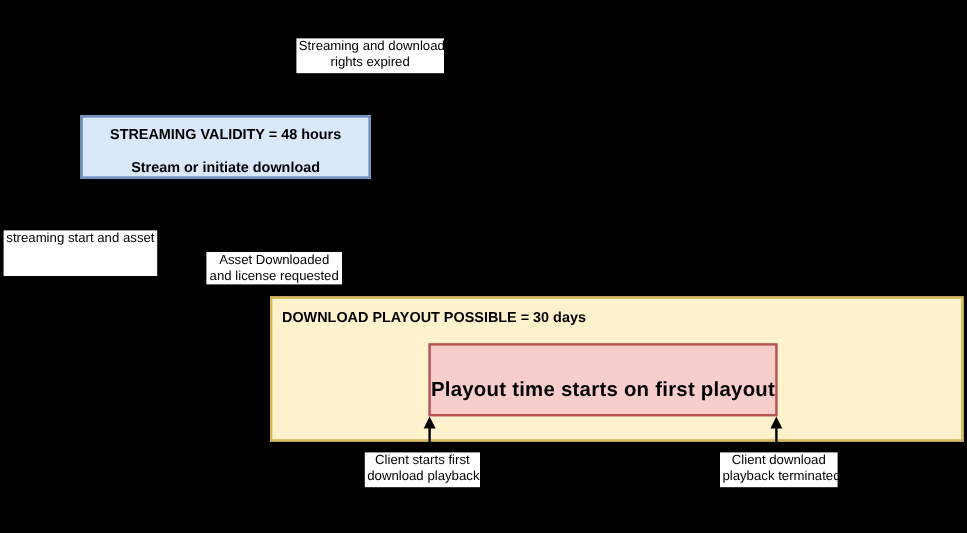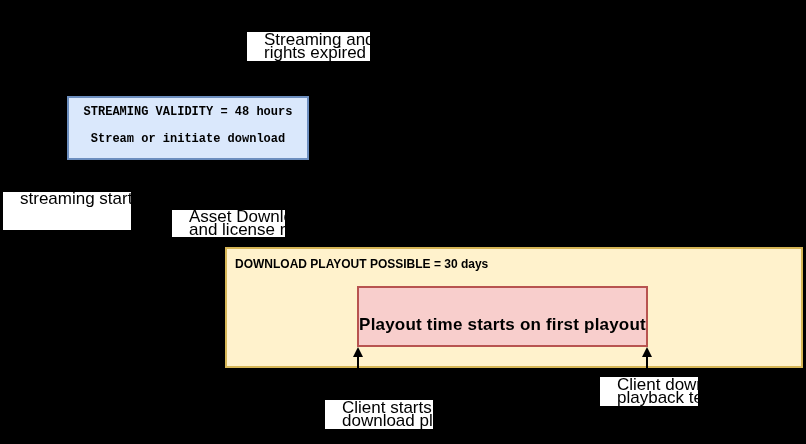--- a/index.html
+++ b/index.html
@@ -15,24 +15,24 @@
     font-family: "Liberation Sans", sans-serif;
     color: #000000;
     overflow: hidden;
   }
 
   
   .ann {
     position: absolute;
     background: #ffffff;
     color: #000000;
-    font-size: 17px;
+    font-size: 11px;
     line-height: 13px;
     text-align: center;
-    padding: 1px 17px;
+    padding: 1px 2px;
     box-sizing: border-box;
     white-space: nowrap;
   }
   .ann span { display: block; }
 
   
   .box {
     position: absolute;
     box-sizing: border-box;
     border: 2px solid #000;
@@ -41,21 +41,21 @@
     position: absolute;
     left: 0;
     width: 100%;
     text-align: center;
     font-weight: bold;
     font-size: 12px;
     line-height: 16px;
     white-space: nowrap;
   }
 
-  .box-streaming { left: 67px; top: 96px; width: 242px; height: 64px; font-family: Liberation Mono, monospace; }
+  .box-streaming { left: 67px; top: 96px; width: 242px; height: 53px; }
   .box-streaming .l1 { top: 6px; }
   .box-streaming .l2 { top: 33px; }
 
   .box-possible { left: 225px; top: 247px; width: 578px; height: 121px; }
   .box-possible .title {
     position: absolute;
     top: 7px;
     left: 8px;
     font-weight: bold;
     font-size: 12px;
@@ -64,21 +64,21 @@
   }
 
   .box-playout { left: 357px; top: 286px; width: 291px; height: 61px; }
   .box-playout .l1 { top: 6px; }
   .box-playout .l2 { top: 29px; font-size: 17px; letter-spacing: 0.2px; }
 
   
   .ann-expired   { left: 247px; top: 32px;  width: 123px; height: 29px; }
   .ann-purchase  { left: 3px;   top: 192px; width: 128px; height: 38px; line-height: 12.3px; }
   .ann-asset     { left: 172px; top: 210px; width: 113px; height: 27px; line-height: 12.5px; }
-  .ann-start     { left: 325px; top: 377px; width: 108px;  height: 29px; margin-top: 23px; }
+  .ann-start     { left: 304px; top: 377px; width: 96px;  height: 29px; }
   .ann-term      { left: 600px; top: 377px; width: 98px;  height: 29px; }
 
   
   .arrow {
     position: absolute;
     width: 10px;
     height: 30px;
   }
   .arrow-left  { left: 353px; top: 347px; }
   .arrow-right { left: 642px; top: 347px; }

